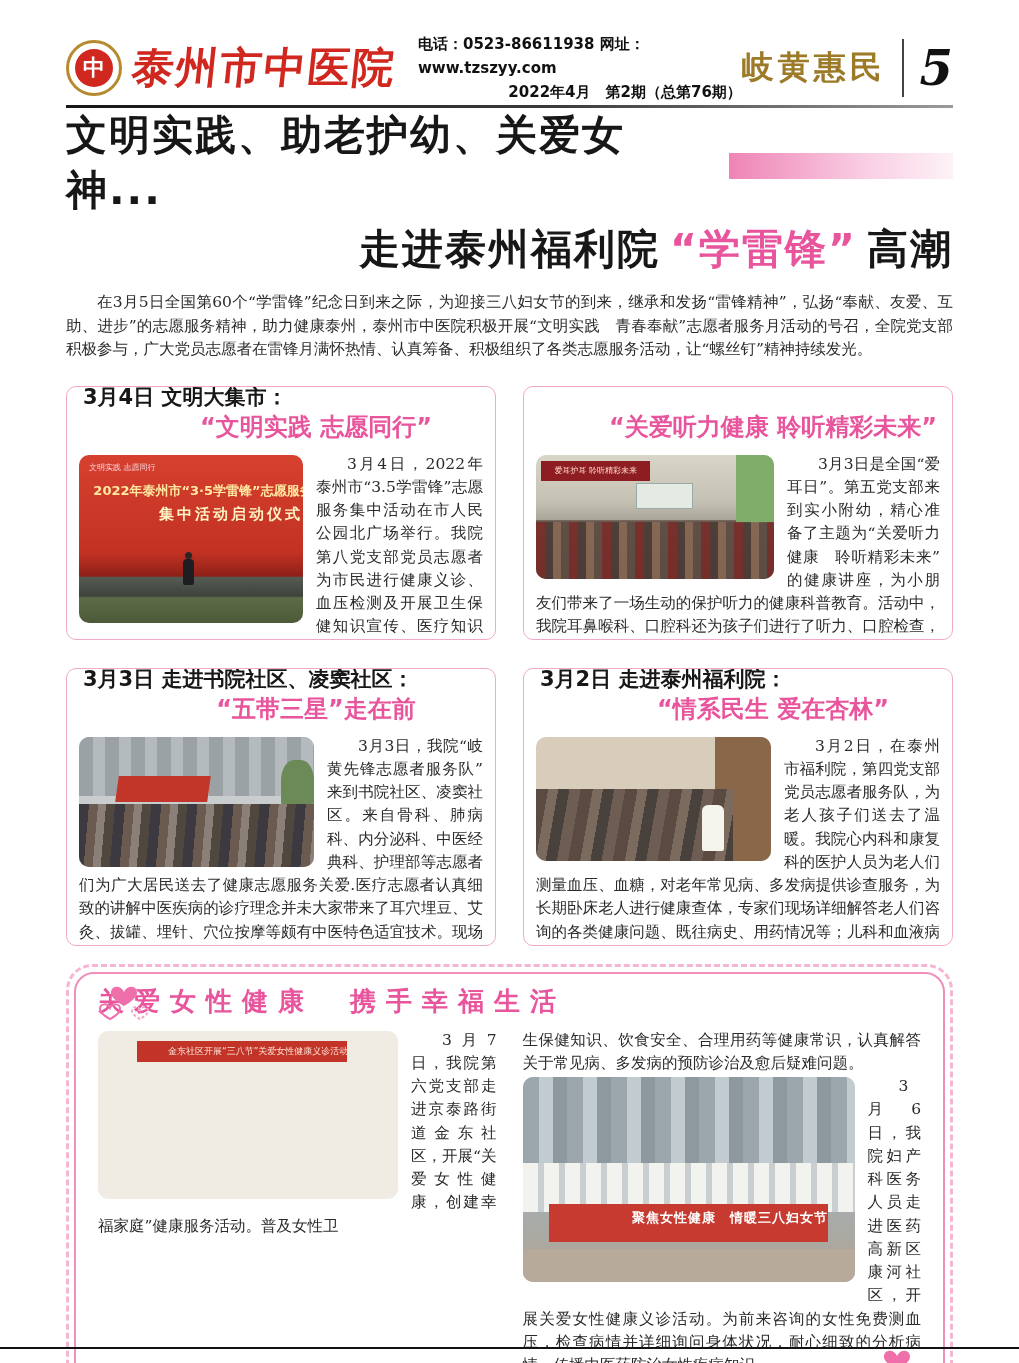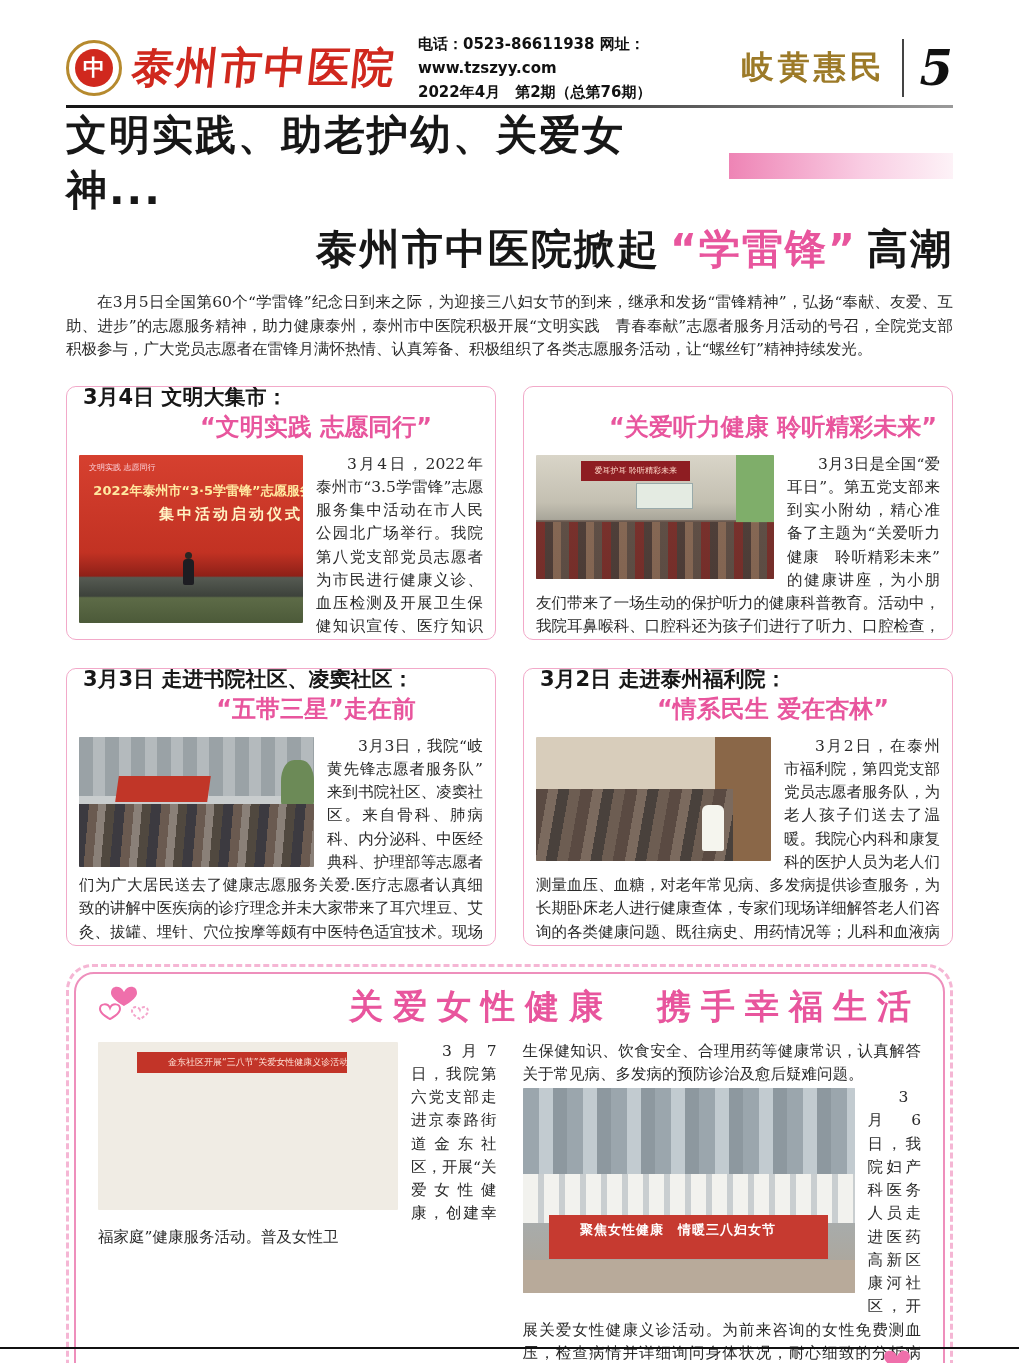--- a/index.html
+++ b/index.html
@@ -26,21 +26,21 @@
     background: var(--brandred); color:#fff;
     font-family:"DejaVu Sans",sans-serif; font-weight:bold; font-size:22px;
     display:flex; align-items:center; justify-content:center;
   }
   .brand {
     font-size:42px; font-weight:bold; color:var(--brandred);
     transform: skewX(-6deg);
     margin-left:10px; letter-spacing:2px; white-space:nowrap;
   }
   .contact { margin-left:22px; font-family:"DejaVu Sans",sans-serif; font-weight:bold; font-size:15px; color:#111; line-height:1.6; }
-  .contact .issue { text-align:left; }
+  .contact .issue { text-align:right; }
   .mast-spacer { flex:1; }
   .section-title {
     font-family:"DejaVu Sans",sans-serif; font-weight:800;
     font-size:32px; color:var(--gold); letter-spacing:4px; white-space:nowrap;
   }
   .mast-divider { width:2px; height:58px; background:#444; margin:0 16px; }
   .pagenum { font-size:48px; font-style:italic; font-weight:bold; color:#111; }
   .mast-rule { height:3px; margin-top:5px; background:linear-gradient(90deg,#161616,#3a3a3a 55%,#9a9a9a); }
 
   
@@ -61,30 +61,30 @@
   }
   .abox-inner { margin-top:10px; }
   .subtitle {
     font-family:"DejaVu Sans",sans-serif; font-weight:800; font-size:24px;
     color:var(--accent); text-align:center; padding-left:70px; margin:2px 0 10px; white-space:nowrap;
   }
   .abody { font-size:15.5px; line-height:1.5; text-align:justify; }
   .abody p { text-indent:2em; }
 
   
-  .photo { float:left; position:relative; overflow:hidden; margin:2px 13px 4px 0; border-radius:1px; }
+  .photo { float:left; position:relative; overflow:hidden; margin:2px 13px 4px 0; border-radius:10px; }
   .photo1 { width:224px; height:168px; background:linear-gradient(180deg,#d6402f 0%,#c23223 58%,#8e2018 72%,#555a52 73%,#3d423b 84%,#5d6b47 85%,#4c5a39 100%); }
   .p1-top { position:absolute; top:7px; left:10px; font-size:8px; color:#ffdfe9; opacity:.9; font-family:"DejaVu Sans",sans-serif; }
   .p1-txt1 { position:absolute; top:26px; width:100%; text-align:center; color:#ffe9a0; font-weight:bold; font-size:13px; font-family:"DejaVu Sans",sans-serif;margin-left:12px; }
   .p1-txt2 { position:absolute; top:48px; width:100%; text-align:right; color:#fff3c4; font-weight:bold; font-size:15px; letter-spacing:3px; font-family:"DejaVu Sans",sans-serif; }
   .p1-person { position:absolute; left:104px; bottom:38px; width:11px; height:26px; background:#1d1d22; border-radius:4px 4px 2px 2px; }
   .p1-person::before { content:""; position:absolute; top:-7px; left:2px; width:7px; height:7px; border-radius:50%; background:#2a2623; }
 
   .photo2 { width:238px; height:124px; background:linear-gradient(180deg,#d9d5c8 0%,#c4c0b2 38%,#a9a69a 52%,#6b5a50 53%,#57453d 100%); }
-  .p2-banner { position:absolute; top:6px; left:5px; width:46%; height:20px; background:#8e1d22; color:#ffd9c9; font-size:8px; line-height:20px; text-align:center; font-family:"DejaVu Sans",sans-serif; overflow:hidden; white-space:nowrap;margin-left:40px; }
+  .p2-banner { position:absolute; top:6px; left:5px; width:46%; height:20px; background:#8e1d22; color:#ffd9c9; font-size:8px; line-height:20px; text-align:center; font-family:"DejaVu Sans",sans-serif; overflow:hidden; white-space:nowrap; }
   .p2-screen { position:absolute; top:28px; left:42%; width:24%; height:26px; background:#e4ebe2; border:1px solid #9aa; }
   .p2-green { position:absolute; top:0; right:0; width:16%; height:55%; background:#7fae6a; }
   .p2-crowd { position:absolute; bottom:0; width:100%; height:46%;
     background:repeating-linear-gradient(90deg,#7a2a26 0 9px,#4a3a35 9px 17px,#8a6a55 17px 25px,#5d4d44 25px 33px); opacity:.85; }
 
   .photo3 { width:235px; height:130px; background:#c9cdce; }
   .p3-bldg { position:absolute; top:0; width:100%; height:46%;
     background:repeating-linear-gradient(90deg,#9aa2a6 0 14px,#b4babd 14px 26px); }
   .p3-tent { position:absolute; left:16%; top:30%; width:92px; height:26px; background:#c13628; transform:skewX(-8deg); }
   .p3-tree { position:absolute; right:0; top:18%; width:14%; height:40%; background:#6c8a57; border-radius:40% 40% 20% 20%; }
@@ -93,21 +93,21 @@
 
   .photo4 { width:235px; height:124px; background:#d8cdbb; }
   .p4-wall { position:absolute; right:0; top:0; width:24%; height:100%; background:#8a6748; }
   .p4-crowd { position:absolute; bottom:0; left:0; width:84%; height:58%;
     background:repeating-linear-gradient(100deg,#5a4a42 0 12px,#7b6a5e 12px 22px,#49413c 22px 33px,#6d5d52 33px 44px); }
   .p4-coat { position:absolute; right:20%; bottom:8%; width:22px; height:46px; background:#f5f5ee; border-radius:6px 6px 2px 2px; }
 
   
   .feature-outer { margin-top:18px; border:3px dashed var(--pinkdash); border-radius:26px; padding:5px; }
   .feature { position:relative; border:2.5px solid var(--pinksolid); border-radius:20px; padding:8px 22px 12px; height:430px; overflow:hidden; }
-  .f-title { text-align:right; font-family:Liberation Sans, sans-serif; font-weight:800; font-size:34px; color:var(--accent); letter-spacing:10px; margin:2px 0 10px; }
+  .f-title { text-align:left; font-family:Liberation Sans, sans-serif; font-weight:800; font-size:26px; color:var(--accent); letter-spacing:10px; margin:2px 0 10px; }
   .hearts { position:absolute; }
   .hearts-tl { top:4px; left:22px; }
   .hearts-br { bottom:6px; right:16px; }
   .f-cols { display:flex; gap:26px; }
   .f-col { flex:1; font-size:15.5px; line-height:1.5; text-align:justify; }
   .f-col p { text-indent:2em; }
   .f-col p.cont { text-indent:0; }
 
   .photoE { width:300px; height:170px; background:#ece8e0; }
   .pe-sign { position:absolute; top:8px; left:50%; transform:translateX(-50%); width:62%; height:30px; background:#6e1f2a; color:#e9c87a; font-weight:bold; font-size:14px; line-height:30px; text-align:center; letter-spacing:3px; font-family:"DejaVu Sans",sans-serif; }
@@ -118,21 +118,21 @@
   .pe-nurse { position:absolute; right:14%; bottom:22%; width:24px; height:58px; background:#fafaf6; border-radius:7px 7px 2px 2px; }
 
   .photoF { width:300px; height:168px; background:#f0ece4; }
   .pf-banner { position:absolute; top:10px; left:13%; width:70%; height:21px; background:#c23428; color:#ffe2d6; font-size:9px; line-height:21px; text-align:center; font-family:"DejaVu Sans",sans-serif; overflow:hidden; white-space:nowrap; }
 
   .photoG { width:332px; height:205px; background:linear-gradient(180deg,#c9d4da 0%,#b7c3c9 45%,#a5aeb2 55%,#b0a494 100%); }
   .pg-bldg { position:absolute; top:0; width:100%; height:46%;
     background:repeating-linear-gradient(90deg,#9ba6ad 0 16px,#c2cbd0 16px 30px,#8d989f 30px 44px); }
   .pg-coats { position:absolute; top:42%; width:100%; height:24%;
     background:repeating-linear-gradient(90deg,#f2f2ee 0 15px,#c9ced0 15px 21px); }
-  .pg-banner { position:absolute; top:62%; left:8%; width:84%; height:44px; background:#c63a30; color:#fff; font-weight:bold; font-size:13px; line-height:30px; text-align:left; letter-spacing:1px; font-family:Liberation Serif, serif; overflow:hidden; white-space:nowrap; }
+  .pg-banner { position:absolute; top:62%; left:8%; width:84%; height:38px; background:#c63a30; color:#fff; font-weight:bold; font-size:13px; line-height:30px; text-align:right; letter-spacing:1px; font-family:Liberation Mono, monospace; overflow:hidden; white-space:nowrap; }
   .pg-ground { position:absolute; bottom:0; width:100%; height:16%; background:#b8aa9a; }
 
   .page-bottom { position:absolute; left:0; bottom:14px; width:100%; border-top:2.5px solid #111; }
 </style>
 </head>
 <body>
 
 <div class="page">
 
   <div class="masthead">
@@ -150,21 +150,21 @@
     <div class="pagenum">5</div>
   </div>
   <div class="mast-rule"></div>
 
   <div class="headline">
     <div class="h-line1">
       <span>文明实践、助老护幼、关爱女神...</span>
       <span class="h-bar"></span>
     </div>
     <div class="h-line2">
-      <span>泰州市中医院掀起</span><span class="hl">“学雷锋”</span><span>高潮</span>
+      <span>走进泰州福利院</span><span class="hl">“学雷锋”</span><span>高潮</span>
     </div>
   </div>
   <p class="intro">在3月5日全国第60个“学雷锋”纪念日到来之际，为迎接三八妇女节的到来，继承和发扬“雷锋精神”，弘扬“奉献、友爱、互助、进步”的志愿服务精神，助力健康泰州，泰州市中医院积极开展“文明实践　青春奉献”志愿者服务月活动的号召，全院党支部积极参与，广大党员志愿者在雷锋月满怀热情、认真筹备、积极组织了各类志愿服务活动，让“螺丝钉”精神持续发光。</p>
 
   <div class="grid">
 
     <div class="abox">
       <div class="legend">3月4日 文明大集市：</div>
       <div class="abox-inner">
         <div class="subtitle">“文明实践 志愿同行”</div>

